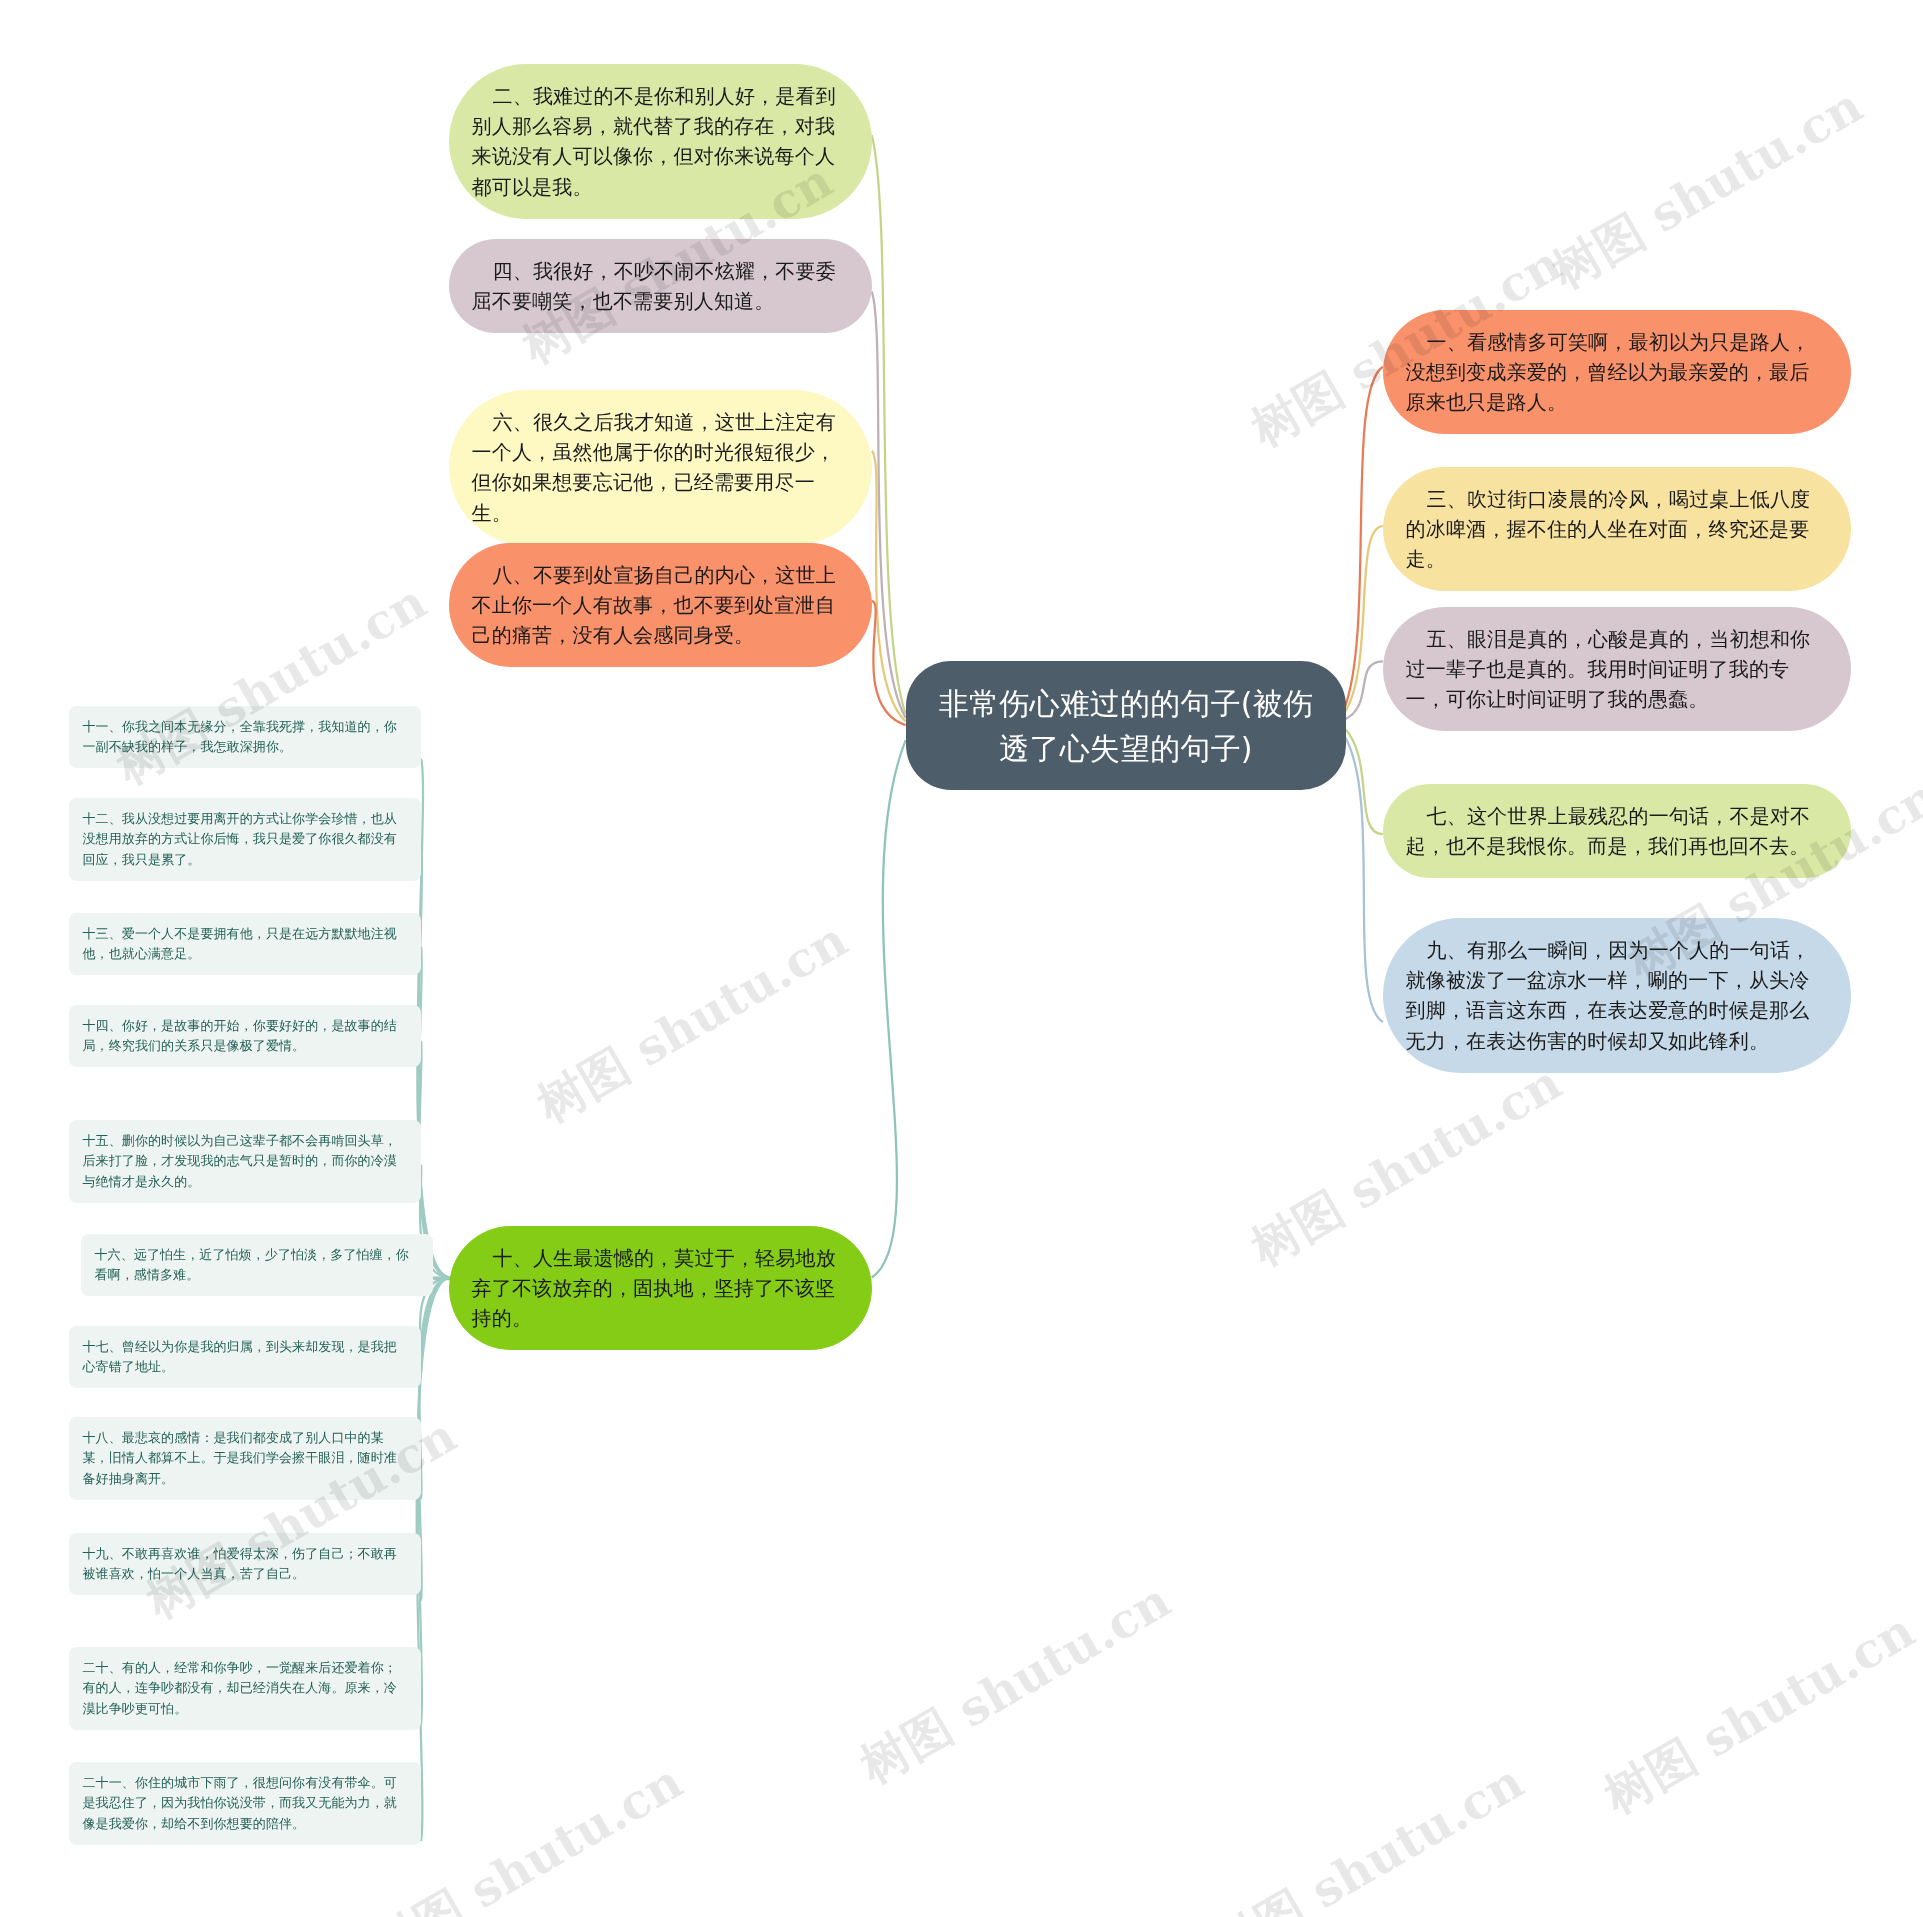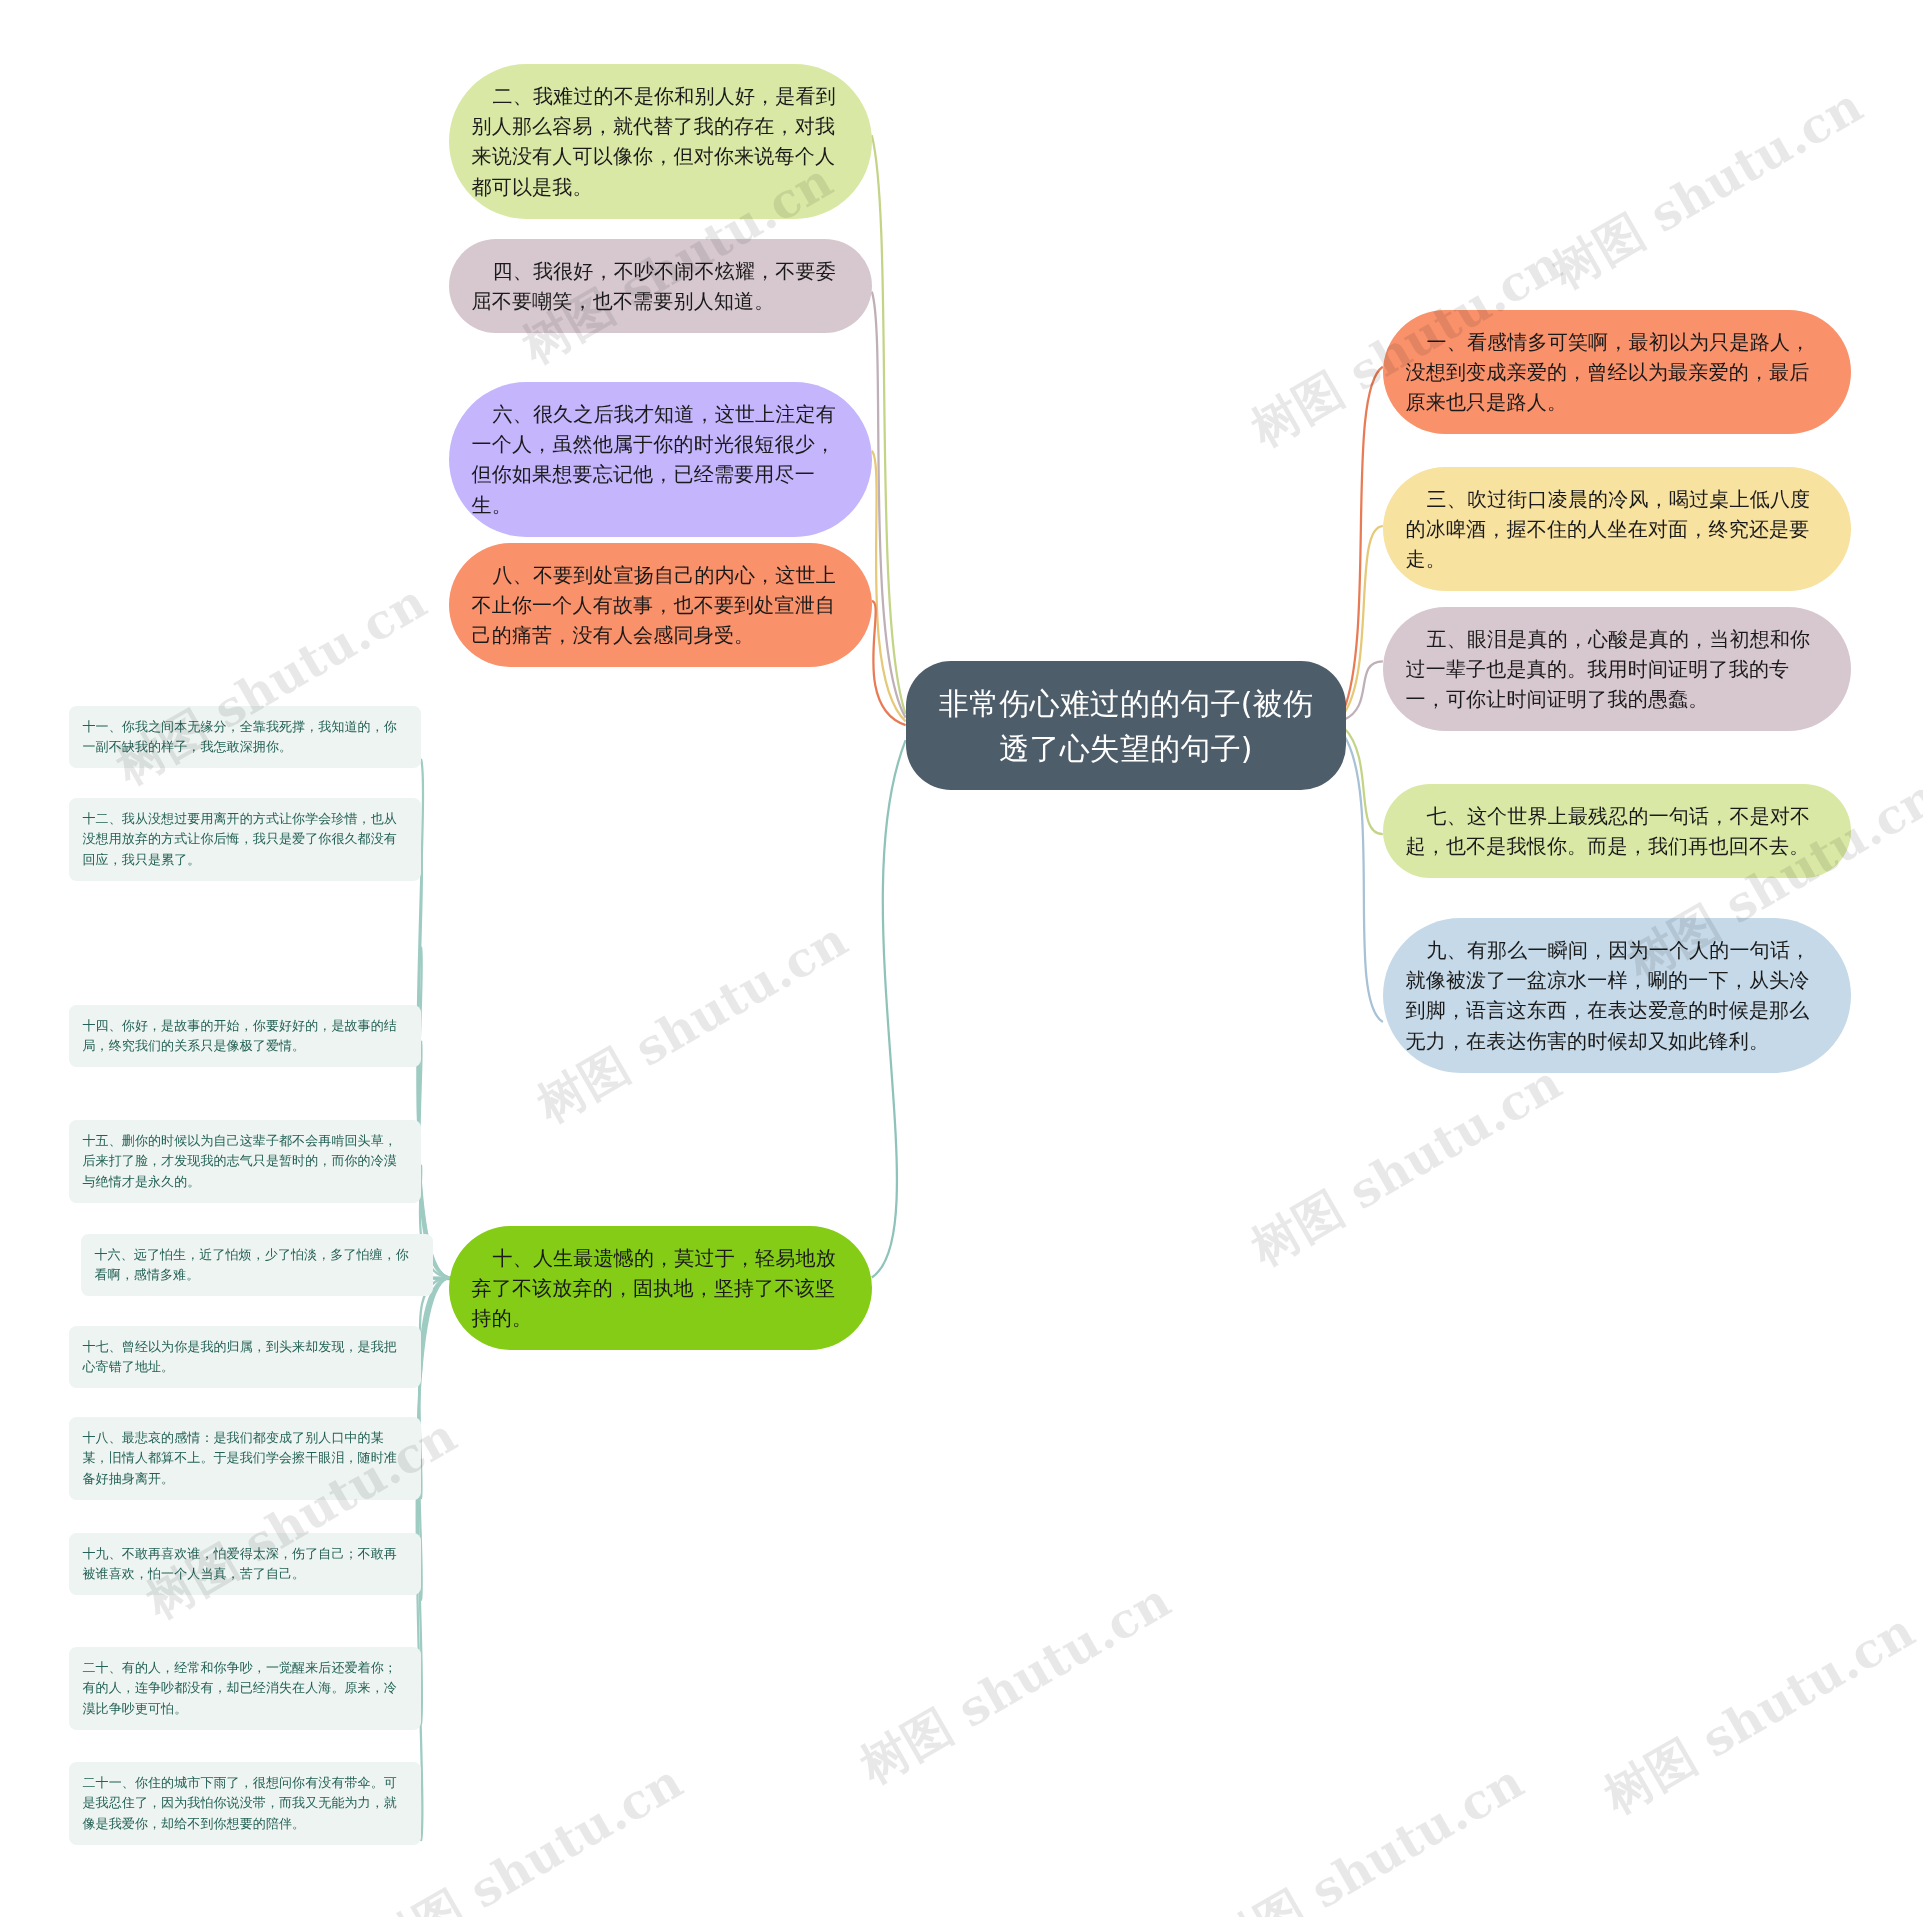--- a/index.html
+++ b/index.html
@@ -140,21 +140,21 @@
   </div>
 
   <div class="node" style="left:449px; top:64px; width:423px; background:#d9e8a4;">
     <span class="txt">二、我难过的不是你和别人好，是看到别人那么容易，就代替了我的存在，对我来说没有人可以像你，但对你来说每个人都可以是我。</span>
   </div>
 
   <div class="node" style="left:449px; top:239px; width:423px; background:#d7c8cf;">
     <span class="txt">四、我很好，不吵不闹不炫耀，不要委屈不要嘲笑，也不需要别人知道。</span>
   </div>
 
-  <div class="node" style="left:449px; top:382px; width:423px; background:#c4b5fd;">
+  <div class="node" style="left:449px; top:390px; width:423px; background:#fef9c3;">
     <span class="txt">六、很久之后我才知道，这世上注定有一个人，虽然他属于你的时光很短很少，但你如果想要忘记他，已经需要用尽一生。</span>
   </div>
 
   <div class="node" style="left:449px; top:543px; width:423px; background:#f9916b;">
     <span class="txt">八、不要到处宣扬自己的内心，这世上不止你一个人有故事，也不要到处宣泄自己的痛苦，没有人会感同身受。</span>
   </div>
 
   <div class="node" style="left:449px; top:1226px; width:423px; background:#84cc16;">
     <span class="txt">十、人生最遗憾的，莫过于，轻易地放弃了不该放弃的，固执地，坚持了不该坚持的。</span>
   </div>
@@ -178,20 +178,23 @@
   <div class="node" style="left:1383px; top:918px; width:468px; background:#c5d9e8;">
     <span class="txt">九、有那么一瞬间，因为一个人的一句话，就像被泼了一盆凉水一样，唰的一下，从头冷到脚，语言这东西，在表达爱意的时候是那么无力，在表达伤害的时候却又如此锋利。</span>
   </div>
 
   <div class="sub" style="left:69px; top:706px; width:352px;">
     <span class="txt">十一、你我之间本无缘分，全靠我死撑，我知道的，你一副不缺我的样子，我怎敢深拥你。</span>
   </div>
   <div class="sub" style="left:69px; top:798px; width:352px;">
     <span class="txt">十二、我从没想过要用离开的方式让你学会珍惜，也从没想用放弃的方式让你后悔，我只是爱了你很久都没有回应，我只是累了。</span>
   </div>
+  <div class="sub" style="left:69px; top:913px; width:352px;">
+    <span class="txt">十三、爱一个人不是要拥有他，只是在远方默默地注视他，也就心满意足。</span>
+  </div>
   <div class="sub" style="left:69px; top:1005px; width:352px;">
     <span class="txt">十四、你好，是故事的开始，你要好好的，是故事的结局，终究我们的关系只是像极了爱情。</span>
   </div>
   <div class="sub" style="left:69px; top:1120px; width:352px;">
     <span class="txt">十五、删你的时候以为自己这辈子都不会再啃回头草，后来打了脸，才发现我的志气只是暂时的，而你的冷漠与绝情才是永久的。</span>
   </div>
   <div class="sub" style="left:69px; top:1234px; width:352px;margin-left:12px;">
     <span class="txt">十六、远了怕生，近了怕烦，少了怕淡，多了怕缠，你看啊，感情多难。</span>
   </div>
   <div class="sub" style="left:69px; top:1326px; width:352px;">

